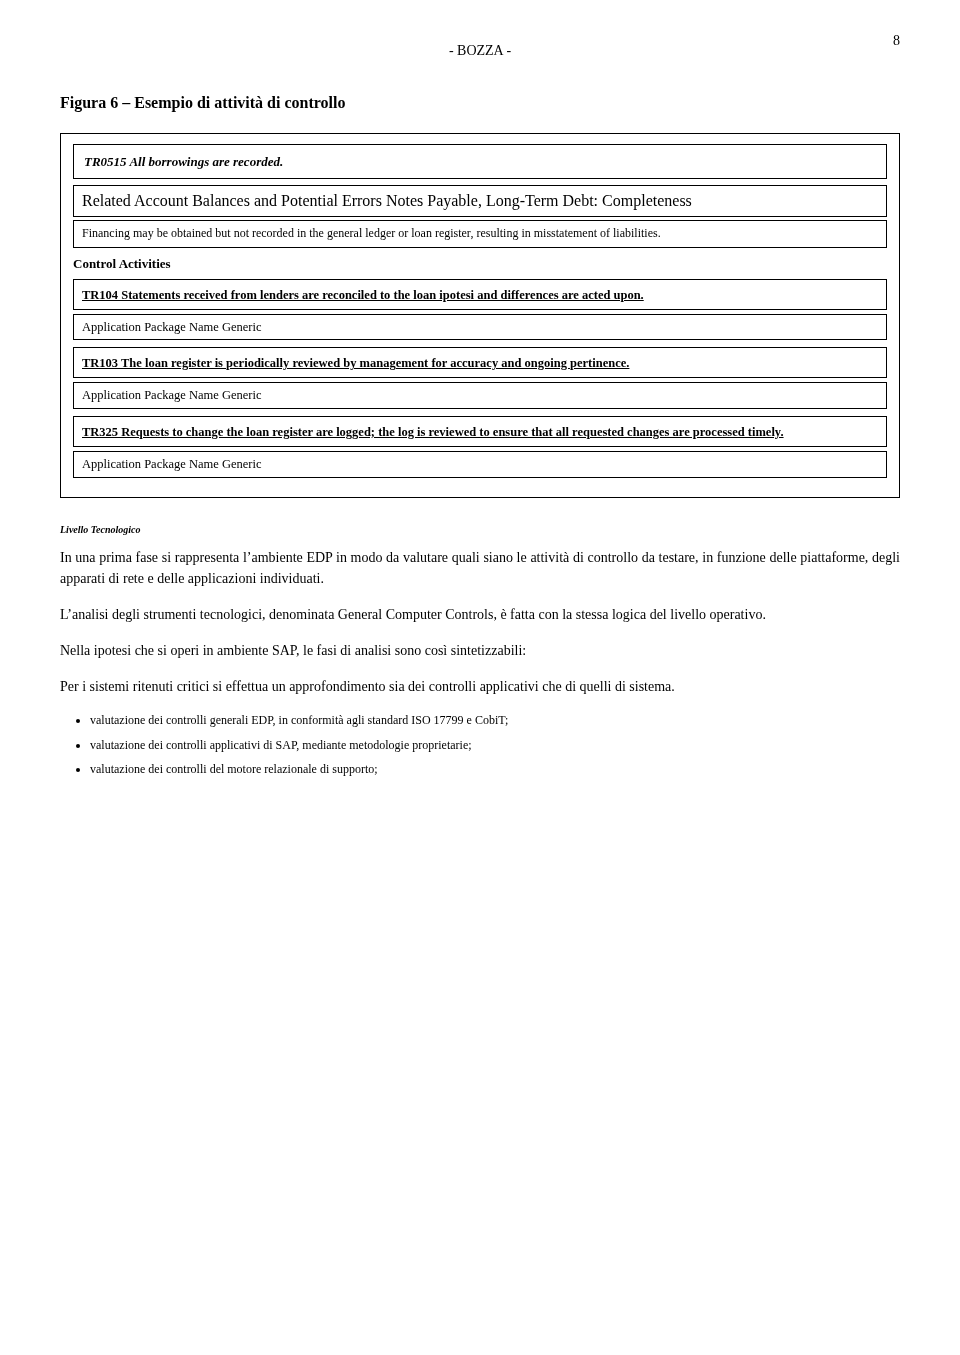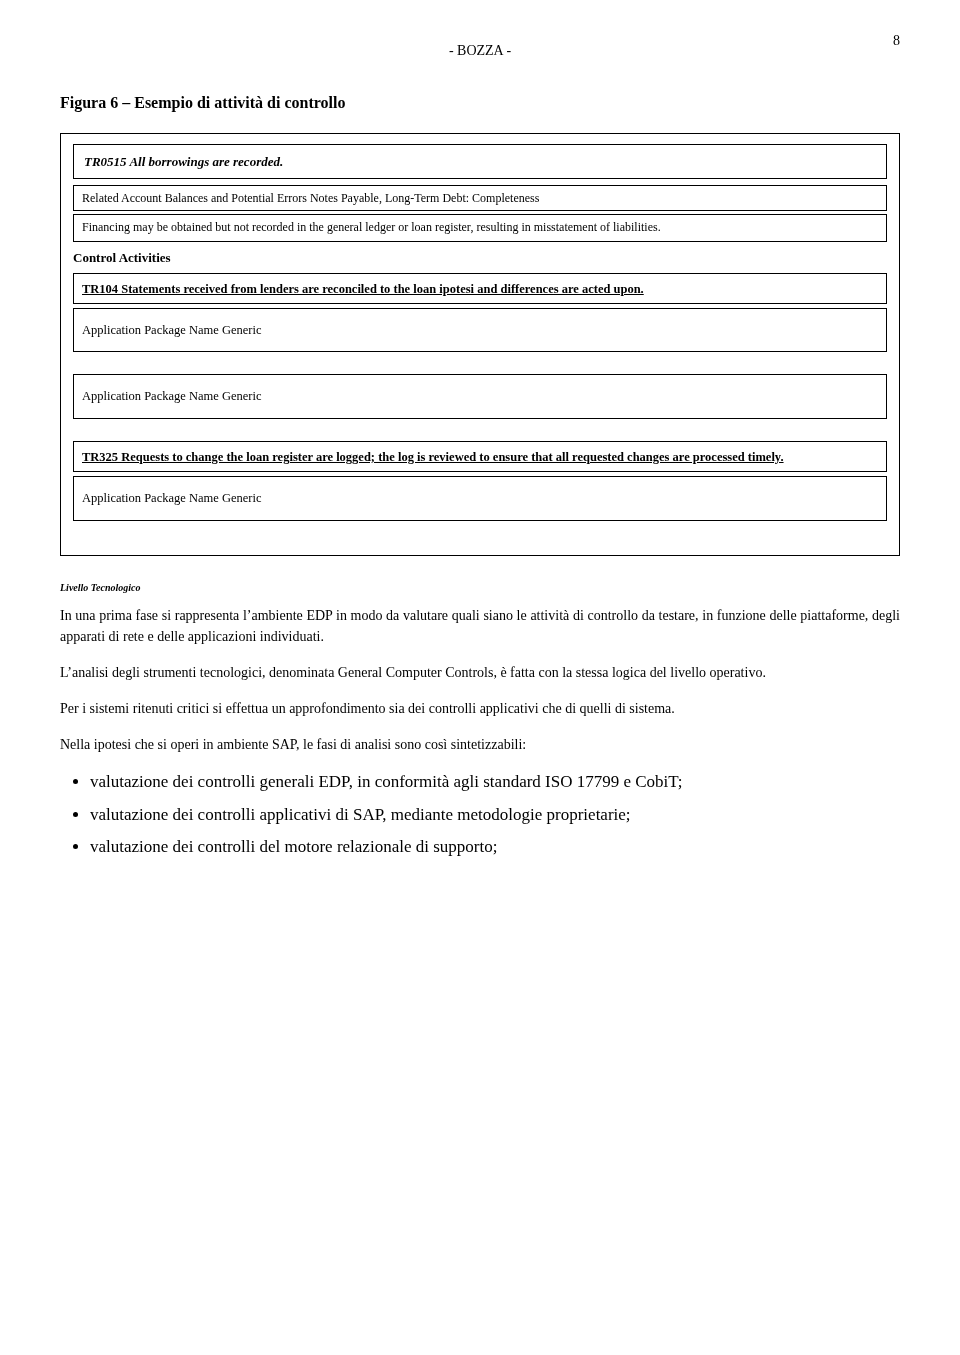--- a/index.html
+++ b/index.html
@@ -44,21 +44,21 @@
     }
     .tr-title-bold {
       font-weight: bold;
       font-size: 13px;
     }
     .tr-title-italic {
       font-style: italic;
       font-size: 13px;
     }
     .related-accounts-row {
-      font-size: 12px;
+      font-size: 16px;
       border: 1px solid #000;
       padding: 3px 8px;
       margin-bottom: 3px;
     }
     .financing-row {
       font-size: 12px;
       border: 1px solid #000;
       padding: 3px 8px 5px 8px;
       margin-bottom: 6px;
     }
@@ -74,22 +74,22 @@
       margin-bottom: 4px;
     }
     .tr-underlined-text {
       text-decoration: underline;
       font-size: 12.5px;
       font-weight: bold;
       color: #000;
     }
     .app-package-box {
       border: 1px solid #000;
-      padding: 12px 8px;
-      margin-bottom: 22px;
+      padding: 3px 8px;
+      margin-bottom: 7px;
       font-size: 12.5px;
     }
     .body-text {
       font-size: 14px;
       text-align: justify;
       margin-bottom: 14px;
       line-height: 1.55;
     }
     .section-heading {
       font-style: italic;
@@ -97,21 +97,21 @@
       font-size: 10px;
       margin-bottom: 10px;
     }
     .bullet-list {
       margin-left: 30px;
       margin-bottom: 10px;
     }
     .bullet-list li {
       list-style-type: disc;
       margin-bottom: 6px;
-      font-size: 17px;
+      font-size: 12px;
       text-align: justify;
       line-height: 1.55;
     }
   </style>
 </head>
 <body>
 
 <div class="page">
 
   <div class="page-number">8</div>
@@ -131,42 +131,45 @@
     <div class="financing-row">Financing may be obtained but not recorded in the general ledger or loan register, resulting in misstatement of liabilities.</div>
 
     <div class="control-activities-label">Control Activities</div>
 
     <div class="tr-underlined-box">
       <span class="tr-underlined-text">TR104 Statements received from lenders are reconciled to the loan ipotesi and differences are acted upon.</span>
     </div>
 
     <div class="app-package-box">Application Package Name    Generic</div>
 
+    <div class="tr-underlined-box">
+      <span class="tr-underlined-text">TR103 The loan register is periodically reviewed by management for accuracy and ongoing pertinence.</span>
+    </div>
 
     <div class="app-package-box">Application Package Name    Generic</div>
 
     <div class="tr-underlined-box">
       <span class="tr-underlined-text">TR325 Requests to change the loan register are logged; the log is reviewed to ensure that all requested changes are processed timely.</span>
     </div>
 
     <div class="app-package-box">Application Package Name    Generic</div>
 
   </div>
 
 
   <p class="section-heading">Livello Tecnologico</p>
 
   <p class="body-text">In una prima fase si rappresenta l’ambiente EDP in modo da valutare quali siano le attività di controllo da testare, in funzione delle piattaforme, degli apparati di rete e delle applicazioni individuati.</p>
 
   <p class="body-text">L’analisi degli strumenti tecnologici, denominata General Computer Controls, è fatta con la stessa logica del livello operativo.</p>
 
 
+  <p class="body-text">Nella ipotesi che si operi in ambiente SAP, le fasi di analisi sono così sintetizzabili:</p>
+
   <p class="body-text">Per i sistemi ritenuti critici si effettua un approfondimento sia dei controlli applicativi che di quelli di sistema.</p>
-
-  <p class="body-text">Nella ipotesi che si operi in ambiente SAP, le fasi di analisi sono così sintetizzabili:</p>
 
   <ul class="bullet-list">
     <li>valutazione dei controlli generali EDP, in conformità agli standard ISO 17799 e CobiT;</li>
     <li>valutazione dei controlli applicativi di SAP, mediante metodologie proprietarie;</li>
     <li>valutazione dei controlli del motore relazionale di supporto;</li>
   </ul>
 
 </div>
 
 </body></html>

